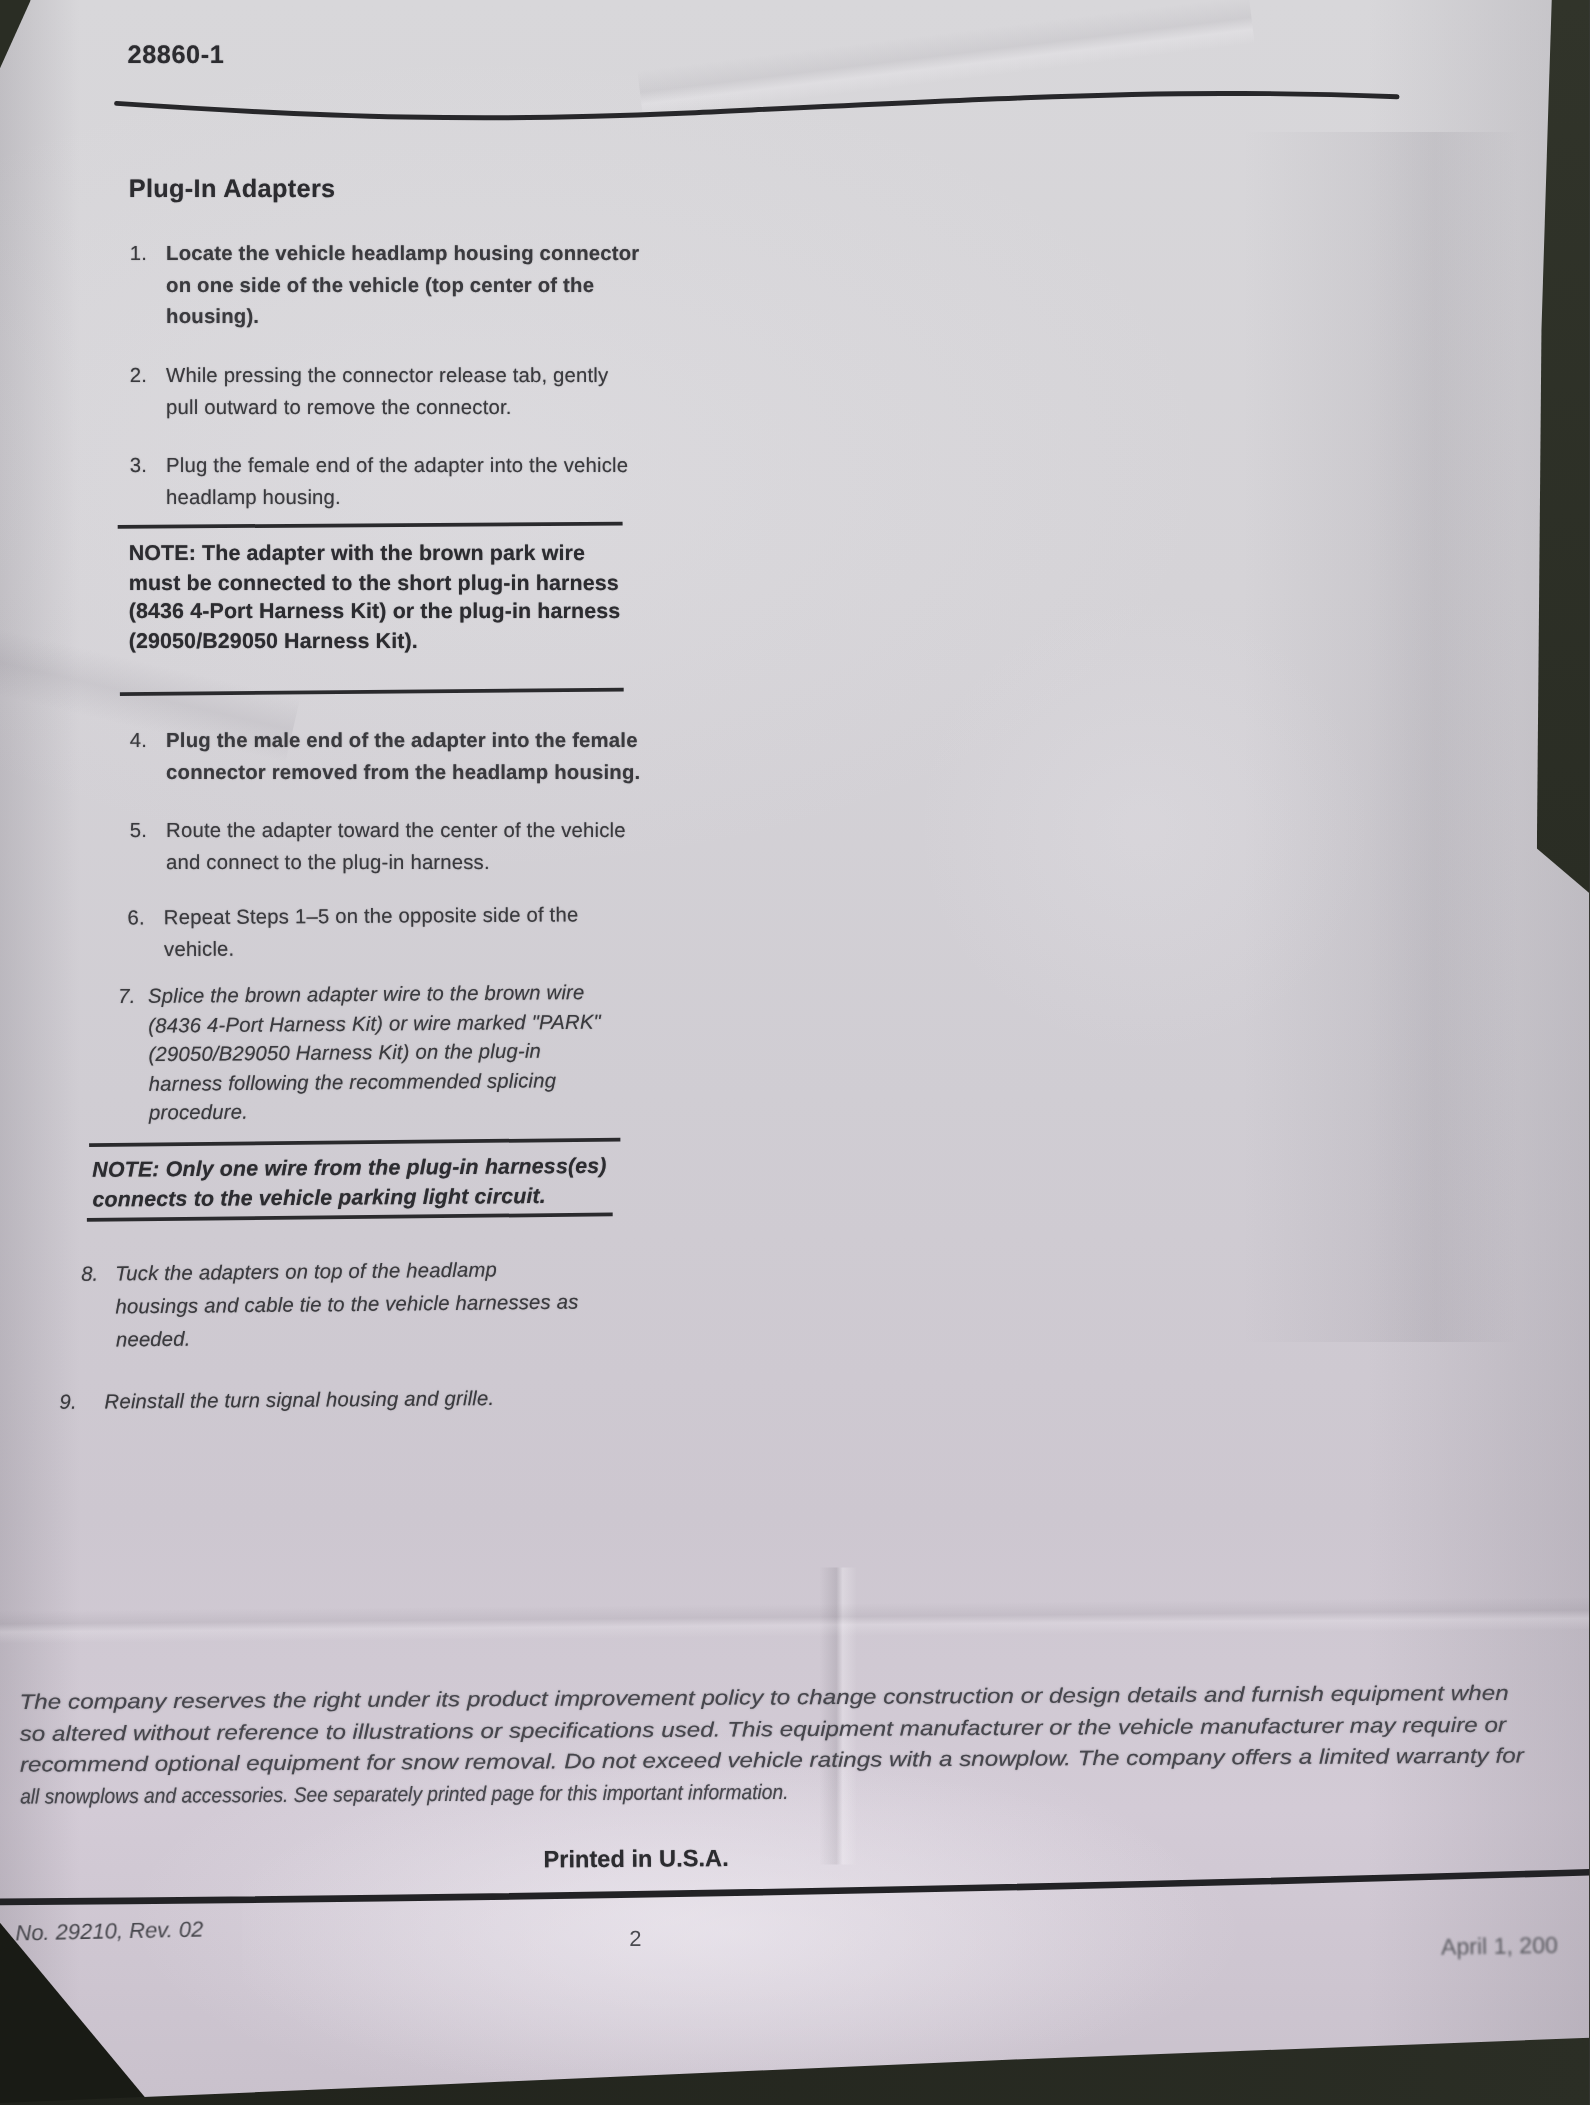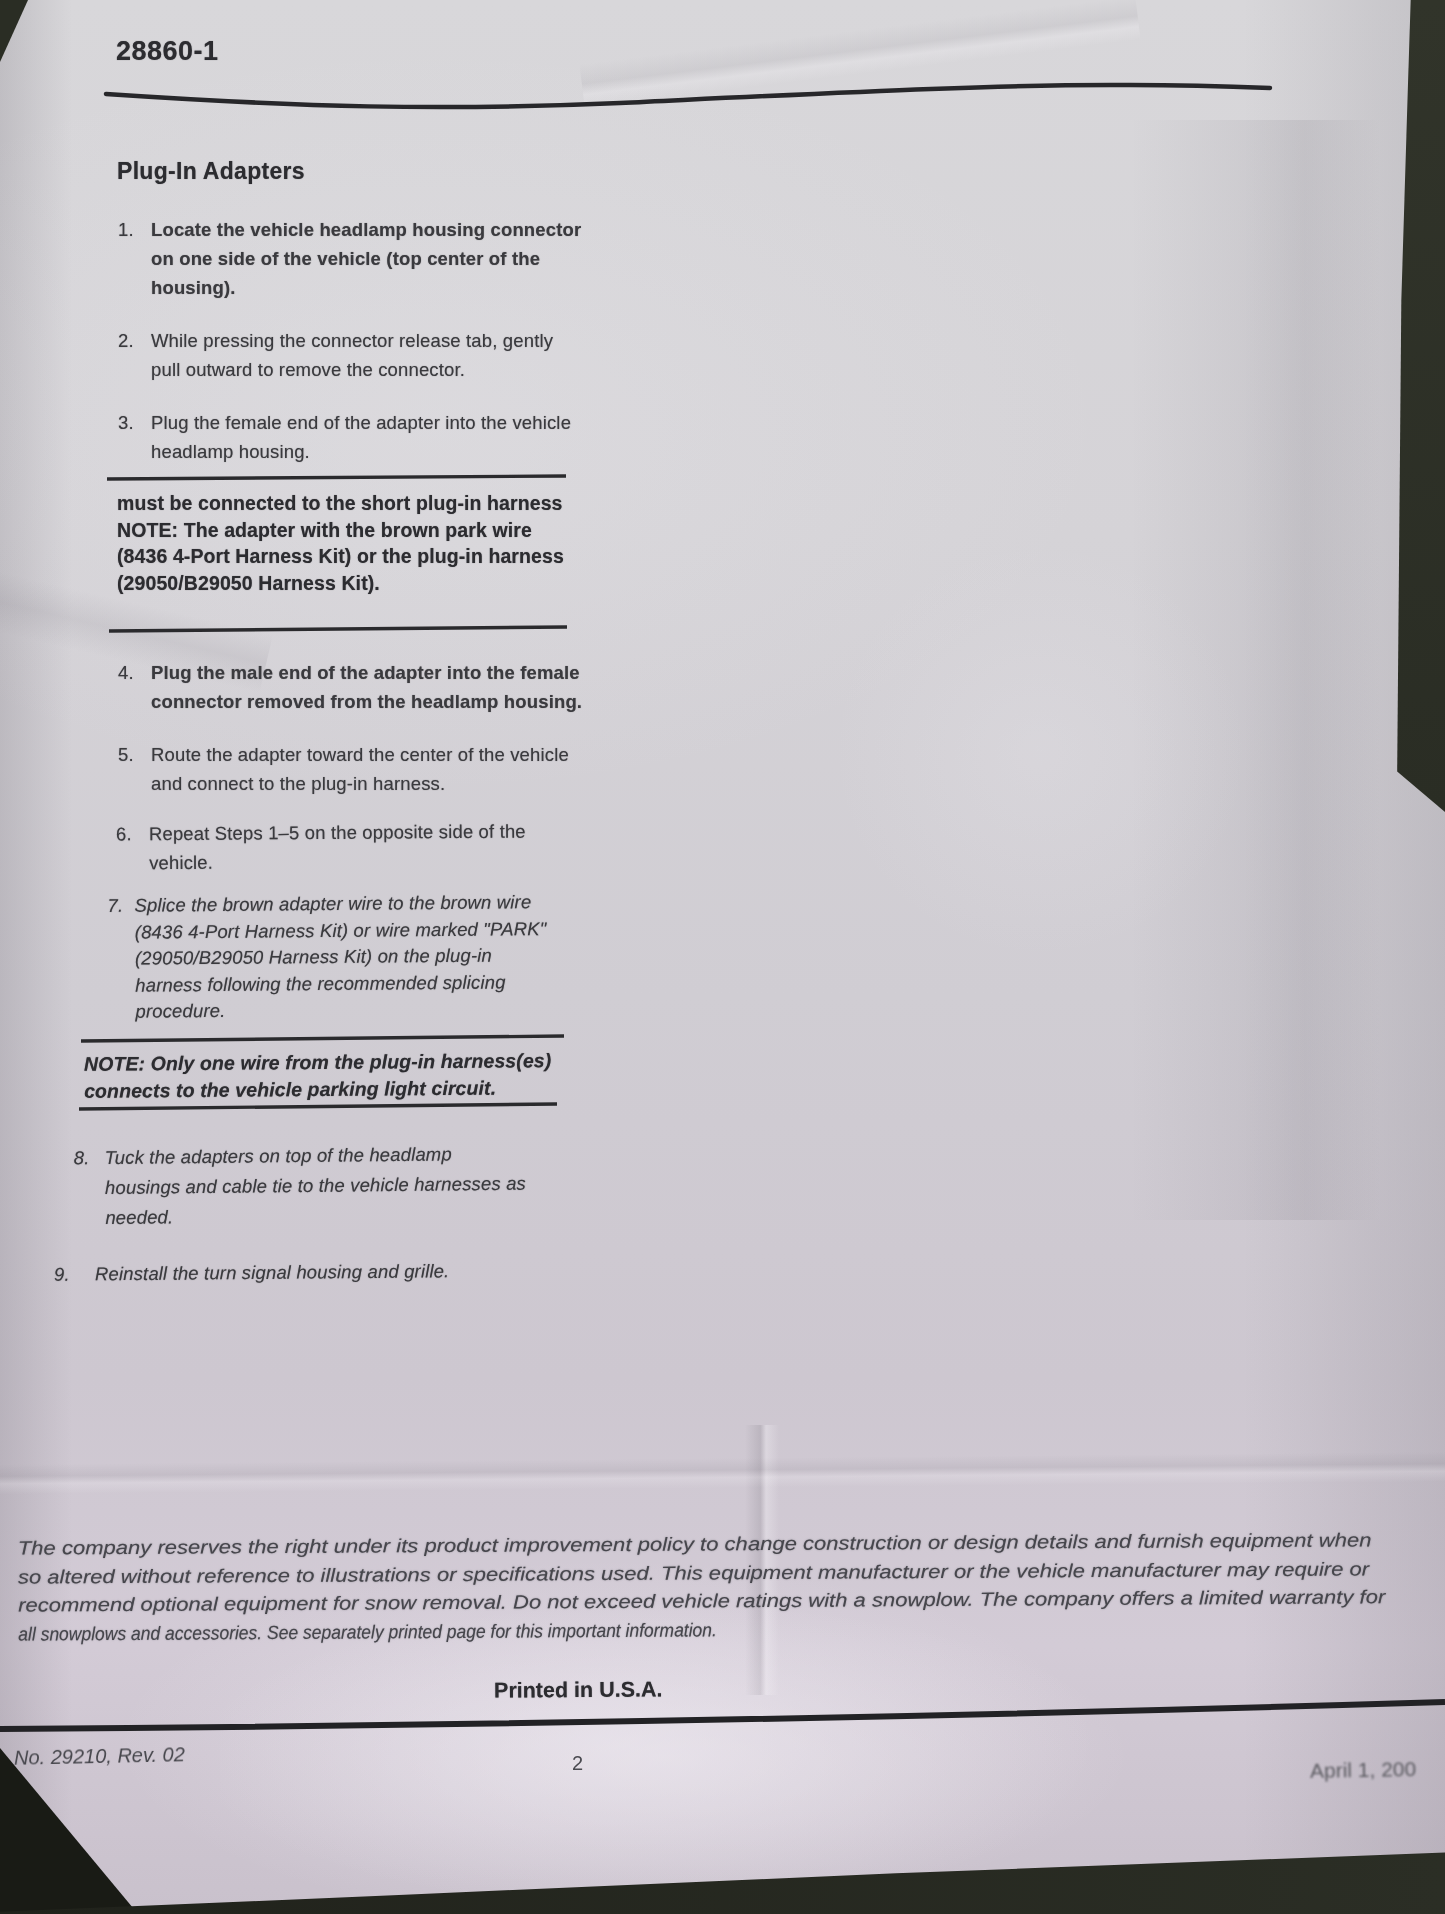--- a/index.html
+++ b/index.html
@@ -38,21 +38,21 @@
   .bg-edge { position:absolute; }
   .bg-tr { left:1393px; top:0; width:52px; height:812px; background:linear-gradient(180deg,#31342a,#2a2d24);
            clip-path:polygon(34% 0, 100% 0, 100% 100%, 8% 95%, 16% 37%, 28% 12%); }
   .bg-tl { left:0; top:0; width:28px; height:62px; background:#2a2d24; clip-path:polygon(0 0, 100% 0, 0 100%); }
   .bg-bl { left:0; top:1748px; width:138px; height:166px; background:#191b15; clip-path:polygon(0 0, 100% 100%, 0 100%); }
   .bg-bb { left:0; top:1840px; width:1445px; height:74px; background:linear-gradient(90deg,#20221b,#2b2e25);
            clip-path:polygon(0 97%, 28% 74%, 62% 45%, 100% 17%, 100% 100%, 0 100%); }
   
   .txt { color:#3a3a3e; text-shadow:0 0 1.1px rgba(58,58,62,.55); }
   .dark { color:#2c2c30; text-shadow:0 0 1px rgba(44,44,48,.6); }
-  .pn { position:absolute; left:116px; top:36px; font-size:27px; font-weight:bold; letter-spacing:.5px; }
+  .pn { position:absolute; left:116px; top:36px; font-size:23px; font-weight:bold; letter-spacing:.5px; }
   .title { position:absolute; left:117px; top:158px; font-size:23px; font-weight:bold; letter-spacing:.3px; }
   .step { position:absolute; font-size:18.5px; line-height:29px; letter-spacing:.15px; }
   .step .num { position:absolute; left:0; top:0; }
   .ln { white-space:nowrap; }
   .s1 { left:118px; top:215px; } .s1 .lines { margin-left:33px;font-weight:bold; }
   .s2 { left:118px; top:326px; } .s2 .lines { margin-left:33px; }
   .s3 { left:118px; top:408px; } .s3 .lines { margin-left:33px; }
   .s4 { left:118px; top:658px; } .s4 .lines { margin-left:33px;font-weight:bold; }
   .s5 { left:118px; top:740px; } .s5 .lines { margin-left:33px; }
   .s6 { left:116px; top:818px; transform:rotate(-.4deg);} .s6 .lines { margin-left:33px; }
@@ -121,22 +121,22 @@
 
   <div class="step s3 txt">
     <span class="num">3.</span>
     <div class="lines">
       <div class="ln">Plug the female end of the adapter into the vehicle</div>
       <div class="ln">headlamp housing.</div>
     </div>
   </div>
 
   <div class="note n1 dark">
+    <div class="ln">NOTE: The adapter with the brown park wire</div>
     <div class="ln">must be connected to the short plug-in harness</div>
-    <div class="ln">NOTE: The adapter with the brown park wire</div>
     <div class="ln">(8436 4-Port Harness Kit) or the plug-in harness</div>
     <div class="ln">(29050/B29050 Harness Kit).</div>
   </div>
 
   <div class="step s4 txt">
     <span class="num">4.</span>
     <div class="lines">
       <div class="ln">Plug the male end of the adapter into the female</div>
       <div class="ln">connector removed from the headlamp housing.</div>
     </div>

